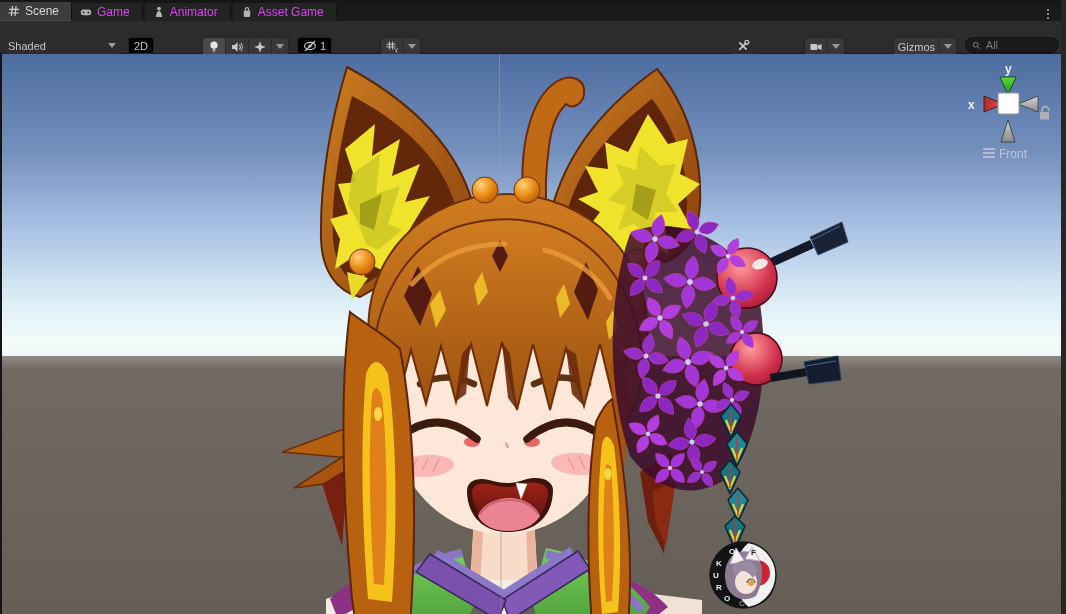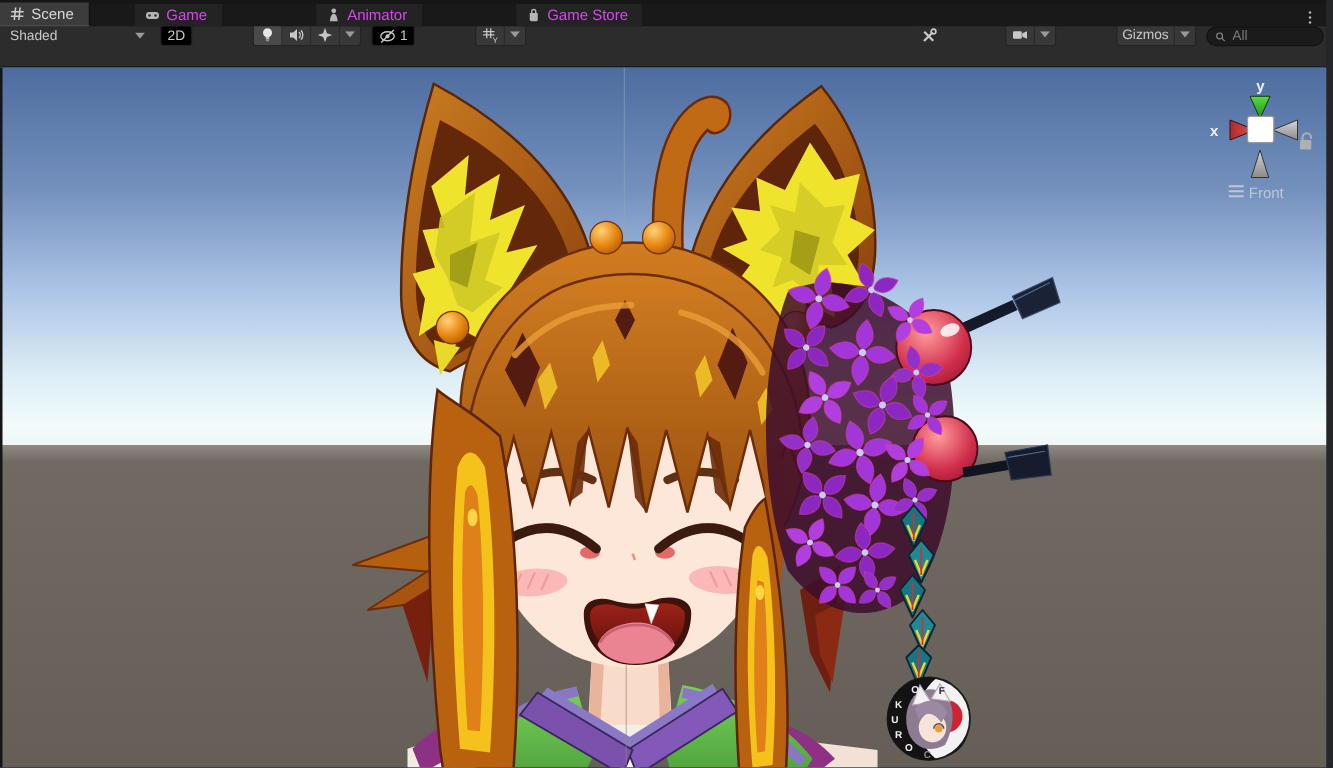--- a/index.html
+++ b/index.html
@@ -4,37 +4,37 @@
 <style>
   html,body{margin:0;padding:0;background:#111;}
   .window{
     width:1066px;height:614px;position:relative;overflow:hidden;
     font-family:"Liberation Sans",sans-serif;background:#282828;
     border-right:5px solid #262626;box-sizing:border-box;
   }
   
   .tabbar{
     height:21px;background:#191919;display:flex;align-items:flex-end;
-    border-top:3px solid #161616;box-sizing:border-box;position:relative;gap:36px;
+    border-top:3px solid #161616;box-sizing:border-box;position:relative;
   }
   .tab{
     height:18px;display:flex;align-items:center;gap:5px;padding:0 12px 0 8px;
     font-size:12px;color:#d946ef;background:#232323;border-right:1px solid #131313;
     cursor:default;white-space:nowrap;
   }
   .tab.active{background:#3c3c3c;color:#d8d8d8;border-bottom:1px solid #4a4a4a;}
   .tab .ticon{width:12px;height:12px;display:block;flex:0 0 auto;}
   .tab-gap{width:2px;}
   .kebab{position:absolute;right:8px;top:4px;width:10px;height:14px;display:flex;
     flex-direction:column;align-items:center;justify-content:center;gap:2px;cursor:pointer;}
   .kebab i{width:2px;height:2px;border-radius:50%;background:#b5b5b5;display:block;}
   
   .toolbar{
     height:21px;background:#2c2c2c;border-bottom:1px solid #191919;box-sizing:border-box;
-    display:flex;align-items:flex-end;font-size:11px;color:#c8c8c8;padding:16px 2px;
+    display:flex;align-items:flex-start;font-size:11px;color:#c8c8c8;padding:16px 2px;
   }
   .tb-btn{
     height:17px;display:flex;align-items:center;gap:3px;background:#000000;
     border:1px solid #242424;border-radius:3px;padding:0 5px;cursor:pointer;box-sizing:border-box;
   }
   .tb-btn.flat{background:#2c2c2c;border-color:transparent;}
   .tb-group{display:flex;height:17px;border:1px solid #242424;border-radius:3px;overflow:hidden;margin-left:40px;}
   .tb-group .seg{display:flex;align-items:center;padding:0 4px;background:#383838;border-right:1px solid #2a2a2a;cursor:pointer;}
   .tb-group .seg:last-child{border-right:none;}
   .tb-group .seg.on{background:#4a4a4a;}
@@ -89,21 +89,21 @@
         <path d="M2.8,11 C3.4,6.8 4.5,5 6,5 C7.5,5 8.6,6.8 9.2,11 Z" fill="#b5b5b5"></path>
       </svg>
       <span>Animator</span>
     </div>
     <div class="tab-gap"></div>
     <div class="tab">
       <svg class="ticon" viewBox="0 0 12 12">
         <path d="M4.4,4.4 v-1.2 a1.6,1.6 0 0 1 3.2,0 v1.2" fill="none" stroke="#b5b5b5" stroke-width="1.1"></path>
         <path d="M2.8,4.4 h6.4 v5.4 a1.2,1.2 0 0 1 -1.2,1.2 h-4 a1.2,1.2 0 0 1 -1.2,-1.2 Z" fill="#b5b5b5"></path>
       </svg>
-      <span>Game Store</span>
+      <span>Asset Game</span>
     </div>
     <div class="kebab">
         <i></i>
         <i></i>
         <i></i>
       </div>
   </div>
 
   <div class="toolbar">
     <div class="tb-btn flat shaded-ctl">

